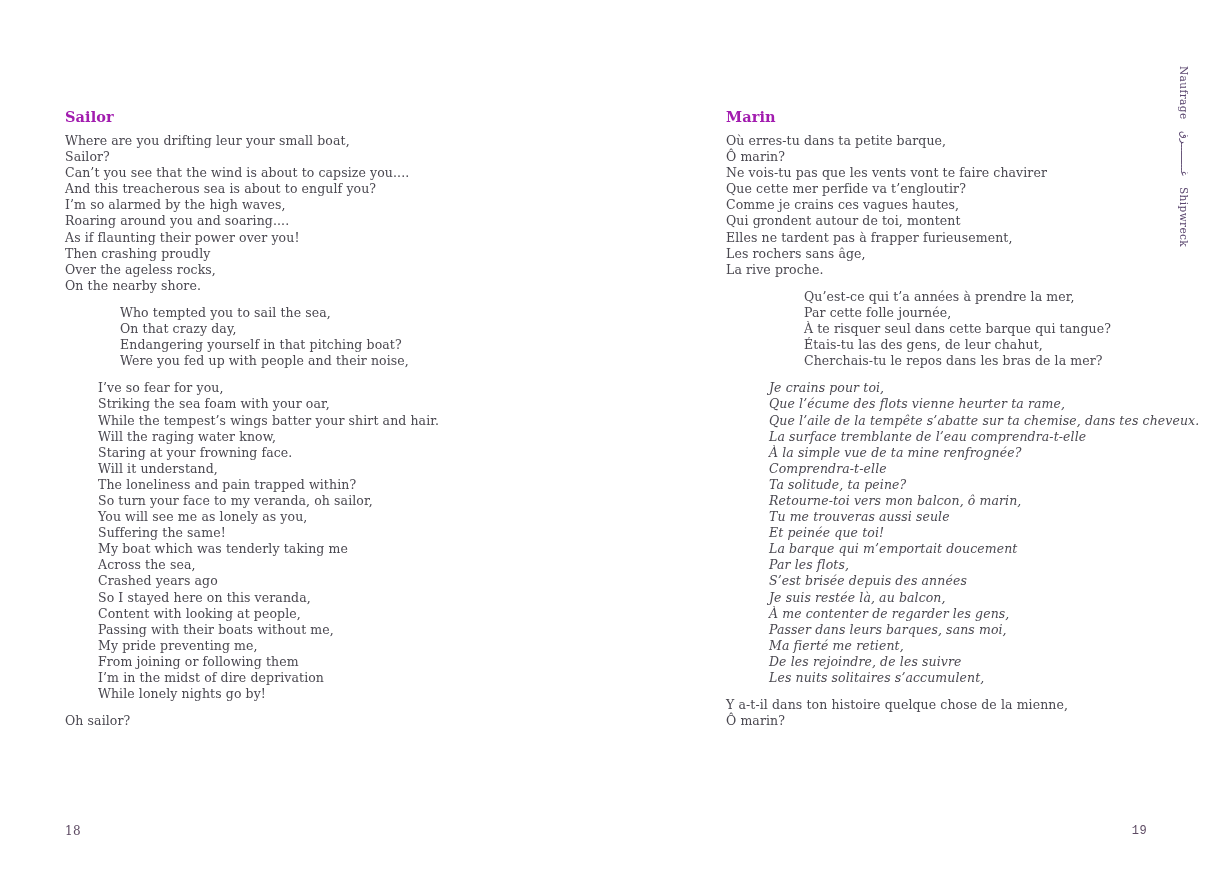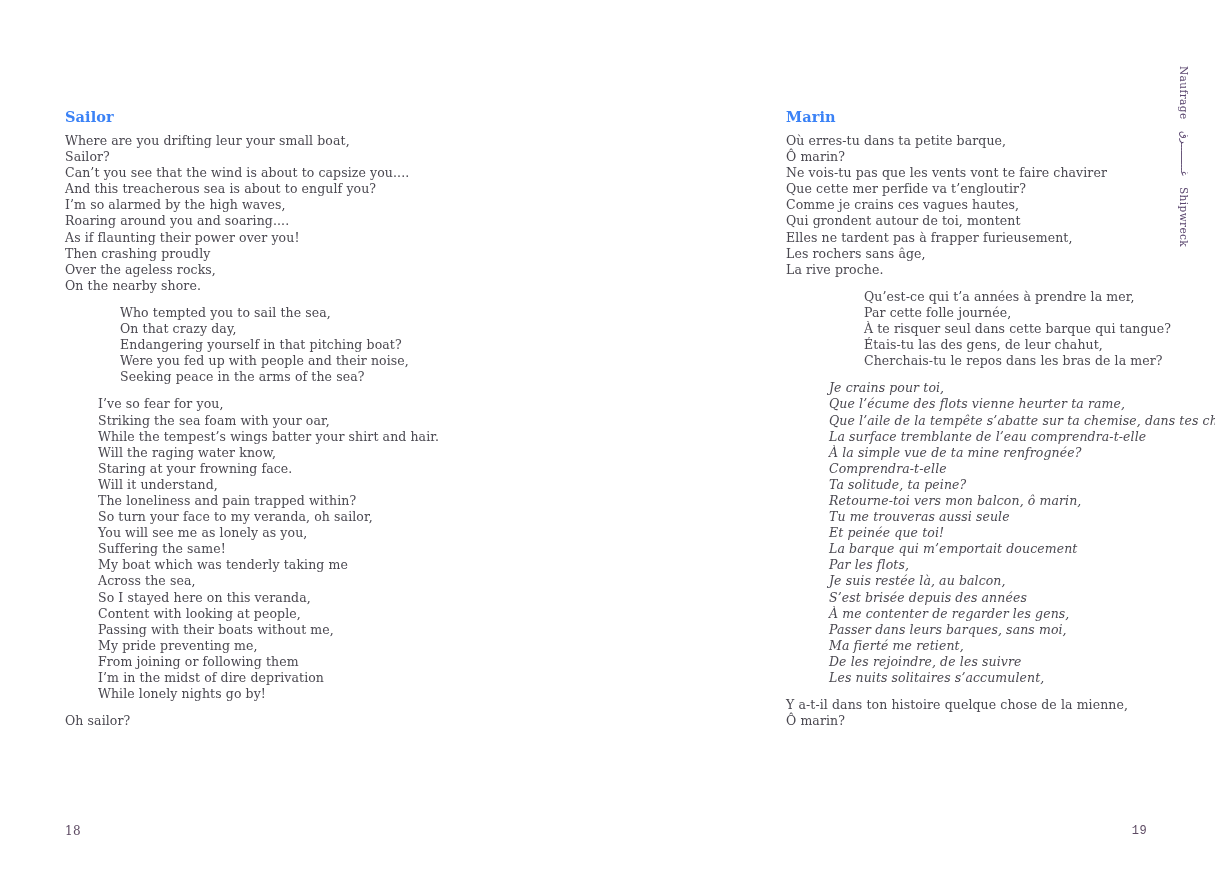--- a/index.html
+++ b/index.html
@@ -21,26 +21,26 @@
   }
   .page {
     position: absolute;
     top: 108px;
     color: #4a4850;
     font-size: 12.5px;
     line-height: 16.1px;
     letter-spacing: 0.1px;
   }
   .page-en { left: 65px;  width: 580px; }
-  .page-fr { left: 786px; width: 400px; }
+  .page-fr { left: 726px; width: 400px; }
   .poem-title {
     font-weight: bold;
     font-size: 14.5px;
     line-height: 18px;
-    color: #3b82f6;
+    color: #a21caf;
     margin: 0 0 7px 0;
   }
   .stanza { margin: 0 0 11px 0; }
   .stanza:last-child { margin-bottom: 0; }
   .line { white-space: nowrap; }
   .page-en .ind-1 { margin-left: 55px; }
   .page-en .ind-2 { margin-left: 33px; }
   .page-fr .ind-1 { margin-left: 78px; }
   .page-fr .ind-2 { margin-left: 43px; font-style: italic; }
   .folio {
@@ -94,35 +94,35 @@
           <div class="line">As if flaunting their power over you!</div>
           <div class="line">Then crashing proudly</div>
           <div class="line">Over the ageless rocks,</div>
           <div class="line">On the nearby shore.</div>
         </div>
         <div class="stanza ind-1">
           <div class="line">Who tempted you to sail the sea,</div>
           <div class="line">On that crazy day,</div>
           <div class="line">Endangering yourself in that pitching boat?</div>
           <div class="line">Were you fed up with people and their noise,</div>
-          <div class="line">Seeking peace in the arms of the sea?</div>
         </div>
         <div class="stanza ind-2">
           <div class="line">I’ve so fear for you,</div>
           <div class="line">Striking the sea foam with your oar,</div>
           <div class="line">While the tempest’s wings batter your shirt and hair.</div>
           <div class="line">Will the raging water know,</div>
           <div class="line">Staring at your frowning face.</div>
           <div class="line">Will it understand,</div>
           <div class="line">The loneliness and pain trapped within?</div>
           <div class="line">So turn your face to my veranda, oh sailor,</div>
           <div class="line">You will see me as lonely as you,</div>
           <div class="line">Suffering the same!</div>
           <div class="line">My boat which was tenderly taking me</div>
           <div class="line">Across the sea,</div>
+          <div class="line">Crashed years ago</div>
           <div class="line">So I stayed here on this veranda,</div>
           <div class="line">Content with looking at people,</div>
           <div class="line">Passing with their boats without me,</div>
           <div class="line">My pride preventing me,</div>
           <div class="line">From joining or following them</div>
           <div class="line">I’m in the midst of dire deprivation</div>
           <div class="line">While lonely nights go by!</div>
         </div>
         <div class="stanza ind-0">
           <div class="line">Oh sailor?</div>
@@ -157,22 +157,22 @@
           <div class="line">Que l’aile de la tempête s’abatte sur ta chemise, dans tes cheveux.</div>
           <div class="line">La surface tremblante de l’eau comprendra-t-elle</div>
           <div class="line">À la simple vue de ta mine renfrognée?</div>
           <div class="line">Comprendra-t-elle</div>
           <div class="line">Ta solitude, ta peine?</div>
           <div class="line">Retourne-toi vers mon balcon, ô marin,</div>
           <div class="line">Tu me trouveras aussi seule</div>
           <div class="line">Et peinée que toi!</div>
           <div class="line">La barque qui m’emportait doucement</div>
           <div class="line">Par les flots,</div>
+          <div class="line">S’est brisée depuis des années</div>
           <div class="line">Je suis restée là, au balcon,</div>
-          <div class="line">S’est brisée depuis des années</div>
           <div class="line">À me contenter de regarder les gens,</div>
           <div class="line">Passer dans leurs barques, sans moi,</div>
           <div class="line">Ma fierté me retient,</div>
           <div class="line">De les rejoindre, de les suivre</div>
           <div class="line">Les nuits solitaires s’accumulent,</div>
         </div>
         <div class="stanza ind-0">
           <div class="line">Y a-t-il dans ton histoire quelque chose de la mienne,</div>
           <div class="line">Ô marin?</div>
         </div>

